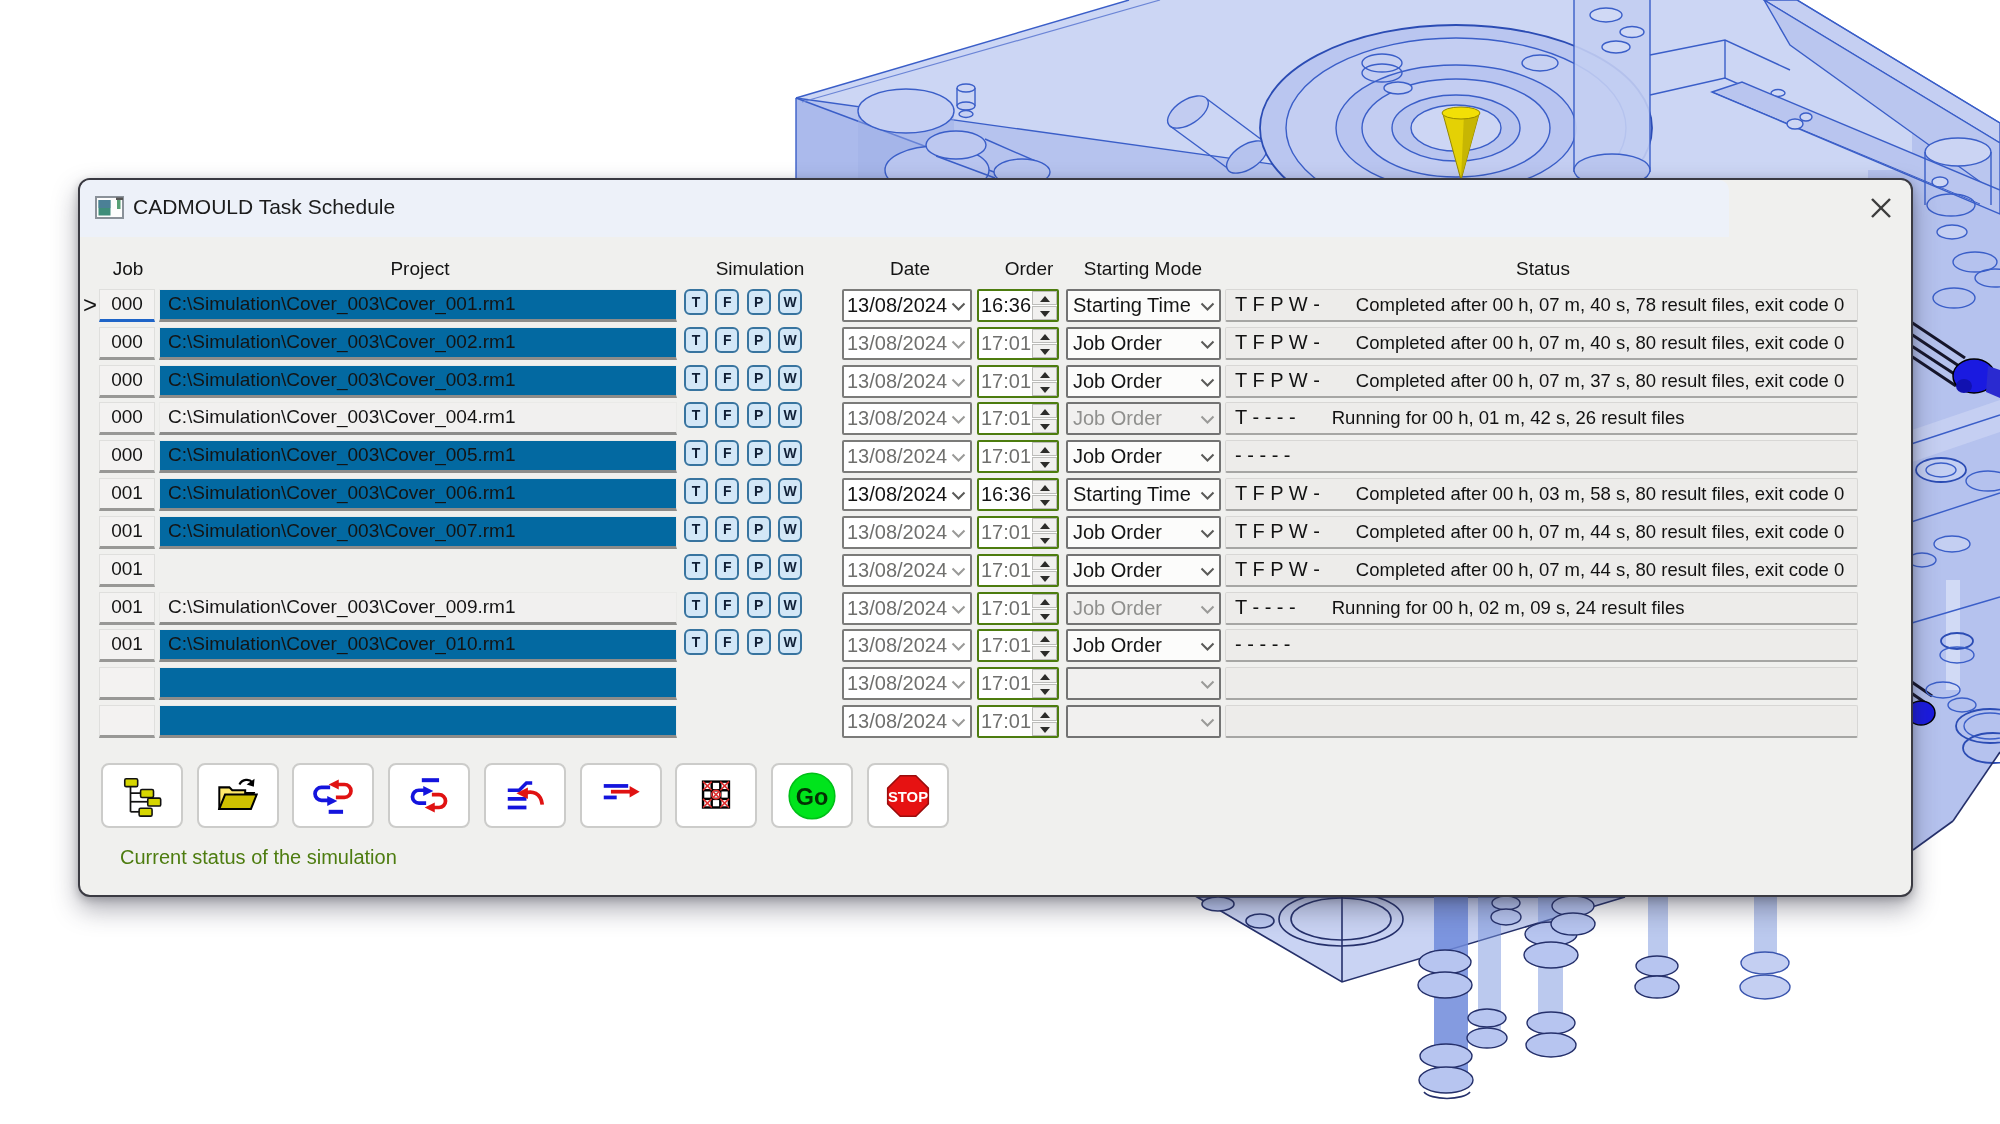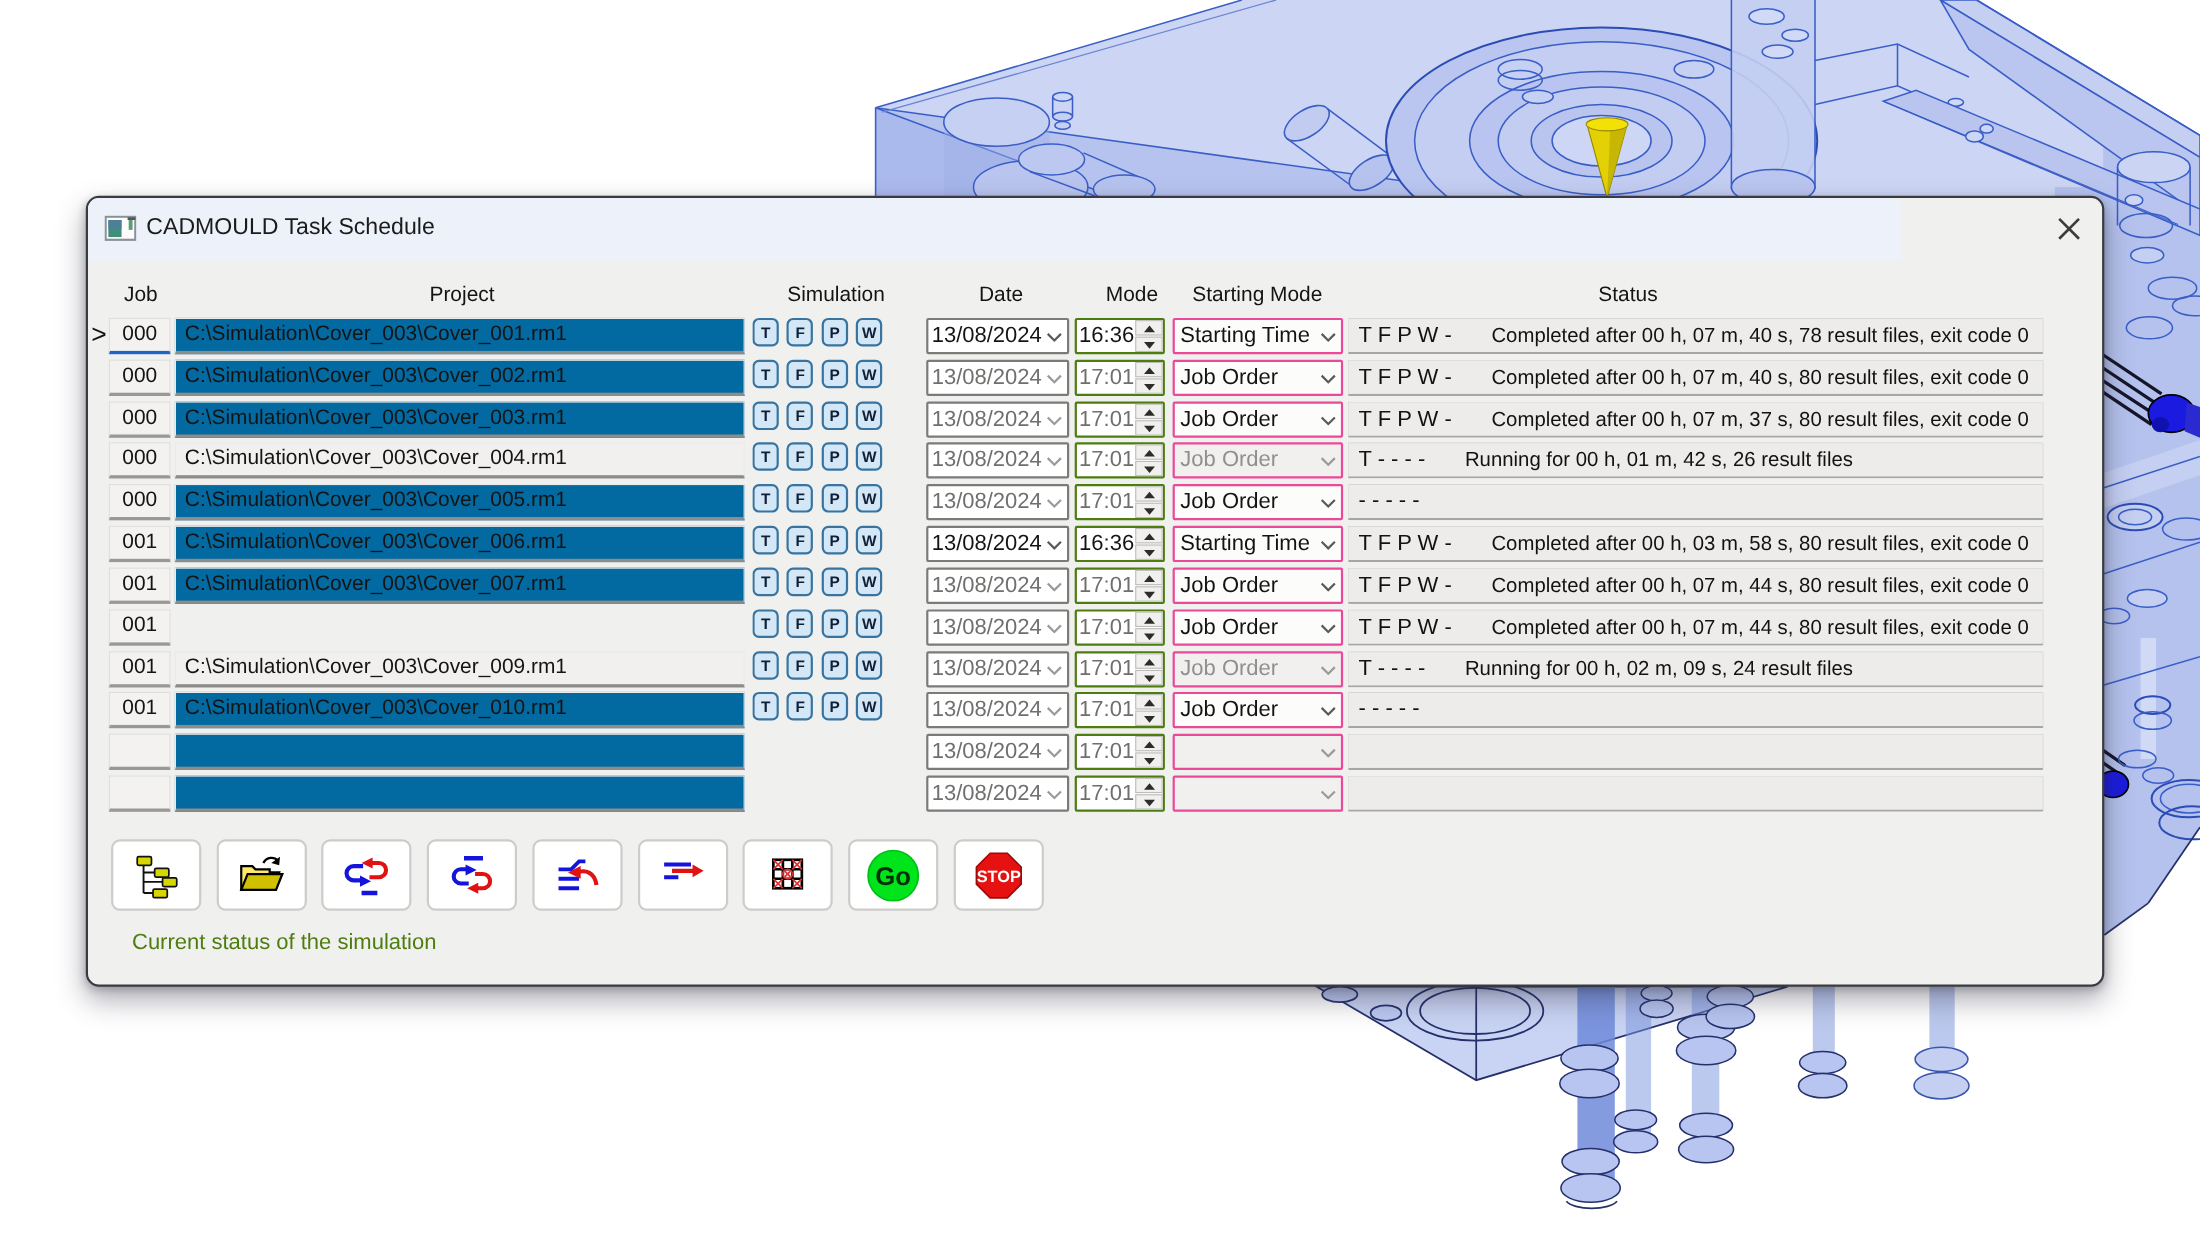--- a/index.html
+++ b/index.html
@@ -19,21 +19,21 @@
  border-bottom:3px solid #8c8c8a;padding-left:8px;line-height:28px;}
 .proj.gray{background:#f1f0ef;}
 .tfpw{left:604px;width:200px;border:none;background:none;}
 .tfpw b{display:inline-block;width:24px;height:26px;margin-right:7.4px;margin-top:3px;
  border:2px solid #38749f;border-radius:6px;background:#d3e7f7;color:#101f36;
  font-size:14px;font-weight:bold;text-align:center;line-height:22px;vertical-align:top;}
 .date{left:762px;width:130px;background:#fff;border:2px solid #7b7b79;border-radius:2px;
  padding-left:3px;line-height:28px;font-size:20px;}
 .time{left:897px;width:82px;background:#fff;border:2px solid #4d7c0f;border-radius:2px;
  padding-left:2px;line-height:28px;font-size:20px;}
-.mode{left:986px;width:155px;background:#fcfcfb;border:2px solid #ec4899;border-radius:2px;
+.mode{left:986px;width:155px;background:#fcfcfb;border:2px solid #737373;border-radius:2px;
  padding-left:5px;line-height:28px;font-size:20px;}
 .mode.dis{background:#f1f0ef;color:#8f8f8d;}
 .gtxt{color:#6f6f6d;}
 .status{left:1145px;width:633px;background:#edecea;border:1px solid #d8d7d5;
  border-bottom:2px solid #a6a6a4;border-radius:2px;padding-left:9px;line-height:29px;
  font-size:20px;color:#121212;}
 .status .msg{margin-left:36px;font-size:18.5px;}
 .chev{position:absolute;right:4px;top:11px;}
 .spin{position:absolute;right:0;top:0;width:25px;height:29px;}
 .spin .b{position:absolute;left:0;width:25px;height:14px;background:#f1f0ef;
@@ -193,23 +193,23 @@
       <div id="ttl">CADMOULD Task Schedule</div>
       <svg id="closex" width="22" height="22" viewBox="0 0 22 22">
         <line x1="2" y1="2" x2="20" y2="20" stroke="#3c3c3c" stroke-width="2.4"></line>
         <line x1="20" y1="2" x2="2" y2="20" stroke="#3c3c3c" stroke-width="2.4"></line>
       </svg>
     </div>
 <div class="hdr" style="left:48px">Job</div>
 <div class="hdr" style="left:340px">Project</div>
 <div class="hdr" style="left:680px">Simulation</div>
 <div class="hdr" style="left:830px">Date</div>
-<div class="hdr" style="left:949px">Mode</div>
+<div class="hdr" style="left:949px">Order</div>
 <div class="hdr" style="left:1063px">Starting Mode</div>
-<div class="hdr" style="left:1400px">Status</div>
+<div class="hdr" style="left:1463px">Status</div>
 
 <div class="mark" style="top:111px">&gt;</div>
 <div class="cell job" style="top:109px;border-bottom-color:#1e64c8">000</div>
 <div class="cell proj" style="top:109px">C:\Simulation\Cover_003\Cover_001.rm1</div>
 <div class="cell tfpw" style="top:106px"><b>T</b><b>F</b><b>P</b><b>W</b></div>
 <div class="cell date" style="top:109px">13/08/2024<svg class="chev" width="15" height="9" viewBox="0 0 15 9">
         <polyline points="1.5,1.5 7.5,7.5 13.5,1.5" fill="none" stroke="#5a5a58" stroke-width="2"></polyline>
       </svg></div>
 <div class="cell time" style="top:109px">16:36<span class="spin">
         <span class="b up">

